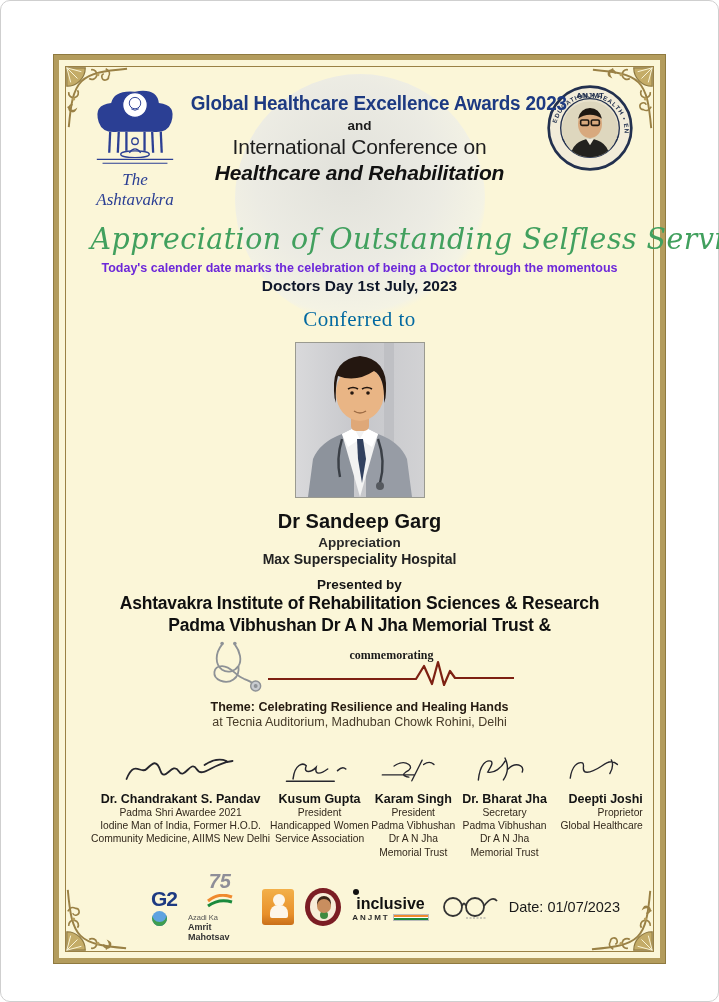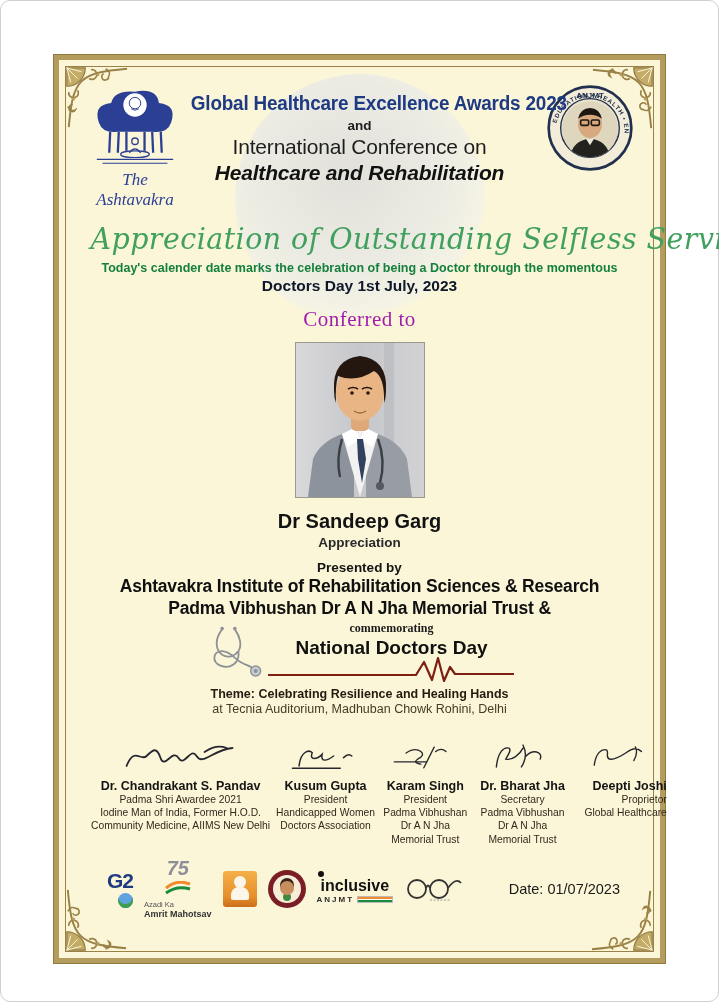--- a/index.html
+++ b/index.html
@@ -37,54 +37,54 @@
   }
   .and{font-weight:bold;font-size:13.5px;color:#1c1c1c;margin-top:3px;}
   .conf-intro{font-size:21px;color:#1e1e1e;letter-spacing:-0.2px;margin-top:2px;}
   .conf-name{font-size:21px;font-weight:bold;font-style:italic;color:#111;margin-top:2px;letter-spacing:-0.2px;}
   .tree-caption{font-family:"Liberation Serif",serif;font-style:italic;color:#2b3f94;font-size:17px;margin-top:-2px;}
   
   .script-line{
     font-family:"DejaVu Serif",serif;font-style:italic;color:#41a05e;
     font-size:29px;margin-top:12px;letter-spacing:.5px;white-space:nowrap;transform:scaleX(.98);
   }
-  .subline{font-size:12.5px;font-weight:bold;color:#15803d;margin-top:5px;}
+  .subline{font-size:12.5px;font-weight:bold;color:#6d28d9;margin-top:5px;}
   .occasion{font-size:15.5px;font-weight:bold;color:#0f172a;margin-top:2px;}
-  .conferred{font-family:"Liberation Serif",serif;font-size:21px;color:#a21caf;margin-top:12px;letter-spacing:.5px;}
+  .conferred{font-family:"Liberation Serif",serif;font-size:21px;color:#0369a1;margin-top:12px;letter-spacing:.5px;}
   
   .photo{width:128px;height:154px;margin:10px auto 0 auto;border:1px solid #9a9a90;background:#c9cacd;display:block;}
   .r-name{font-size:20px;font-weight:bold;color:#121212;margin-top:12px;}
   .r-desig{font-size:13.5px;font-weight:bold;color:#2a2a2a;margin-top:2px;}
   .r-org{font-size:14px;font-weight:bold;color:#222;margin-top:1px;}
   
   .presented{font-size:13.5px;font-weight:bold;color:#141414;margin-top:10px;}
   .trust-line{font-size:17.5px;font-weight:bold;color:#101010;margin-top:1px;letter-spacing:-0.2px;}
   .commem-row{display:flex;justify-content:center;align-items:center;margin-top:2px;gap:2px;}
   .commem-col{display:flex;flex-direction:column;align-items:center;}
   .commem{font-size:12px;font-weight:bold;color:#1a1a1a;font-family:Liberation Serif, serif;}
   .event-name{font-size:19px;font-weight:bold;color:#101010;margin-top:1px;}
   .ecg{margin-top:-4px;}
   
   .theme-title{font-size:12.5px;font-weight:bold;color:#241a10;margin-top:4px;}
   .theme-venue{font-size:12.5px;color:#463a28;margin-top:1px;}
   
-  .sig-row{display:flex;justify-content:space-between;align-items:flex-start;margin-top:20px;padding:0 6px;gap:6px;}
+  .sig-row{display:flex;justify-content:space-between;align-items:flex-start;margin-top:20px;padding:0 6px;}
   .sig-col{display:flex;flex-direction:column;align-items:center;}
   .sig-col.c1{flex:0 0 27%;}
   .sig-col.c2{flex:0 0 17.5%;}
   .sig-col.c3{flex:0 0 16.5%;}
   .sig-col.c4{flex:0 0 17.5%;}
   .sig-col.c5{flex:0 0 17%;align-items:flex-end;}
   .sig-svg{height:40px;width:100%;}
   .sig-name{font-size:12.5px;font-weight:bold;color:#141414;margin-top:3px;white-space:nowrap;}
   .sig-line{font-size:10.3px;color:#32281c;line-height:1.28;white-space:nowrap;}
   
   .footer{display:flex;align-items:center;margin-top:12px;padding:0 14px 0 22px;gap:11px;}
   .f-logo{display:flex;flex-direction:column;align-items:center;justify-content:center;}
-  .g20-wrap{display:flex;align-items:flex-end;}
+  .g20-wrap{display:flex;align-items:flex-start;margin-left:44px;}
   .g20-txt{font-size:21px;font-weight:bold;color:#1d3a82;letter-spacing:-1px;}
   .g20-globe{width:15px;height:15px;border-radius:50%;display:inline-block;margin-left:1px;
     background:radial-gradient(circle at 40% 35%, #5ea3e0 0 55%, #2a6fb5 70%);
     box-shadow:inset 0 -4px 0 #3f9e4f;}
   .azadi{display:flex;align-items:center;gap:3px;}
   .azadi-75{font-size:20px;font-style:italic;font-weight:bold;color:#8e8e98;line-height:1;}
   .azadi-txt{font-size:7.5px;color:#555;text-align:left;line-height:1.2;}
   .azadi-txt b{color:#333;font-size:9px;margin-top:20px;}
   .khadi{width:34px;height:36px;border-radius:3px;position:relative;
     background:linear-gradient(180deg,#f3b04a 0,#e8902a 70%,#c96f1a 100%);}
@@ -249,40 +249,40 @@
       <circle cx="56" cy="50" r="1.8" fill="#241710"></circle>
         <circle cx="72" cy="50" r="1.8" fill="#241710"></circle>
       <path d="M58,68 q6,4 12,0" stroke="#9c6b44" stroke-width="1.5" fill="none"></path>
       <path d="M46,96 Q40,116 44,134" stroke="#3a3f46" stroke-width="2.4" fill="none"></path>
       <path d="M82,96 Q90,118 84,140" stroke="#3a3f46" stroke-width="2.4" fill="none"></path>
       <circle cx="84" cy="143" r="4" fill="#55595f"></circle>
     </svg>
 
     <div class="r-name">Dr Sandeep Garg</div>
     <div class="r-desig">Appreciation</div>
+    <div class="r-org">Max Superspeciality Hospital</div>
 
     <div class="presented">Presented by</div>
     <div class="trust-line">Ashtavakra Institute of Rehabilitation Sciences &amp; Research</div>
     <div class="trust-line">Padma Vibhushan Dr A N Jha Memorial Trust &amp;</div>
 
     <div class="commem-row">
       <svg width="62" height="58" viewBox="0 0 64 64">
         <g fill="none" stroke="#8e9296" stroke-width="2">
           <path d="M20,7 C12,17 12,29 20,35 C26,39 34,37 38,31"></path>
           <path d="M34,7 C40,15 42,25 38,31"></path>
           <path d="M38,31 C40,45 28,51 18,47 C8,43 10,31 20,31 C30,31 34,41 44,45 C50,47 53,49 55,51"></path>
         </g>
         <circle cx="20" cy="6" r="2" fill="#8e9296"></circle>
           <circle cx="34" cy="6" r="2" fill="#8e9296"></circle>
         <circle cx="57" cy="53" r="5.5" fill="#c9ccd0" stroke="#8e9296" stroke-width="1.6"></circle>
         <circle cx="57" cy="53" r="2.2" fill="#8e9296"></circle>
       </svg>
       <div class="commem-col">
         <div class="commem">commemorating</div>
-        <div class="event-name">National Doctors Day</div>
         <svg class="ecg" width="252" height="28" viewBox="0 0 252 28">
           <path d="M2,20 H150 L158,7 L166,25 L172,3 L178,26 L184,12 L189,19 H248" fill="none" stroke="#7d2012" stroke-width="2.2" stroke-linejoin="round"></path>
         </svg>
       </div>
     </div>
 
     <div class="theme-title">Theme: Celebrating Resilience and Healing Hands</div>
     <div class="theme-venue">at Tecnia Auditorium, Madhuban Chowk Rohini, Delhi</div>
 
     <div class="sig-row">
@@ -295,21 +295,21 @@
         <div class="sig-line">Iodine Man of India, Former H.O.D.</div>
         <div class="sig-line">Community Medicine, AIIMS New Delhi</div>
       </div>
       <div class="sig-col c2">
         <svg class="sig-svg" viewBox="0 0 120 40">
           <path d="M28,32 C30,14 40,12 44,16 C40,26 50,24 56,18 C54,28 62,26 70,20 M20,35 H78 M82,22 q6,-6 10,-2" fill="none" stroke="#26262e" stroke-width="1.8" stroke-linecap="round"></path>
         </svg>
         <div class="sig-name">Kusum Gupta</div>
         <div class="sig-line">President</div>
         <div class="sig-line">Handicapped Women</div>
-        <div class="sig-line">Doctors Association</div>
+        <div class="sig-line">Service Association</div>
       </div>
       <div class="sig-col c3">
         <svg class="sig-svg" viewBox="0 0 120 40">
           <path d="M18,28 H62 M34,16 q12,-8 20,-2 q6,5 -4,10 q-8,5 4,7 M72,8 L58,36 M74,14 q8,-6 14,0" fill="none" stroke="#26262e" stroke-width="1.8" stroke-linecap="round"></path>
         </svg>
         <div class="sig-name">Karam Singh</div>
         <div class="sig-line">President</div>
         <div class="sig-line">Padma Vibhushan</div>
         <div class="sig-line">Dr A N Jha</div>
         <div class="sig-line">Memorial Trust</div>

